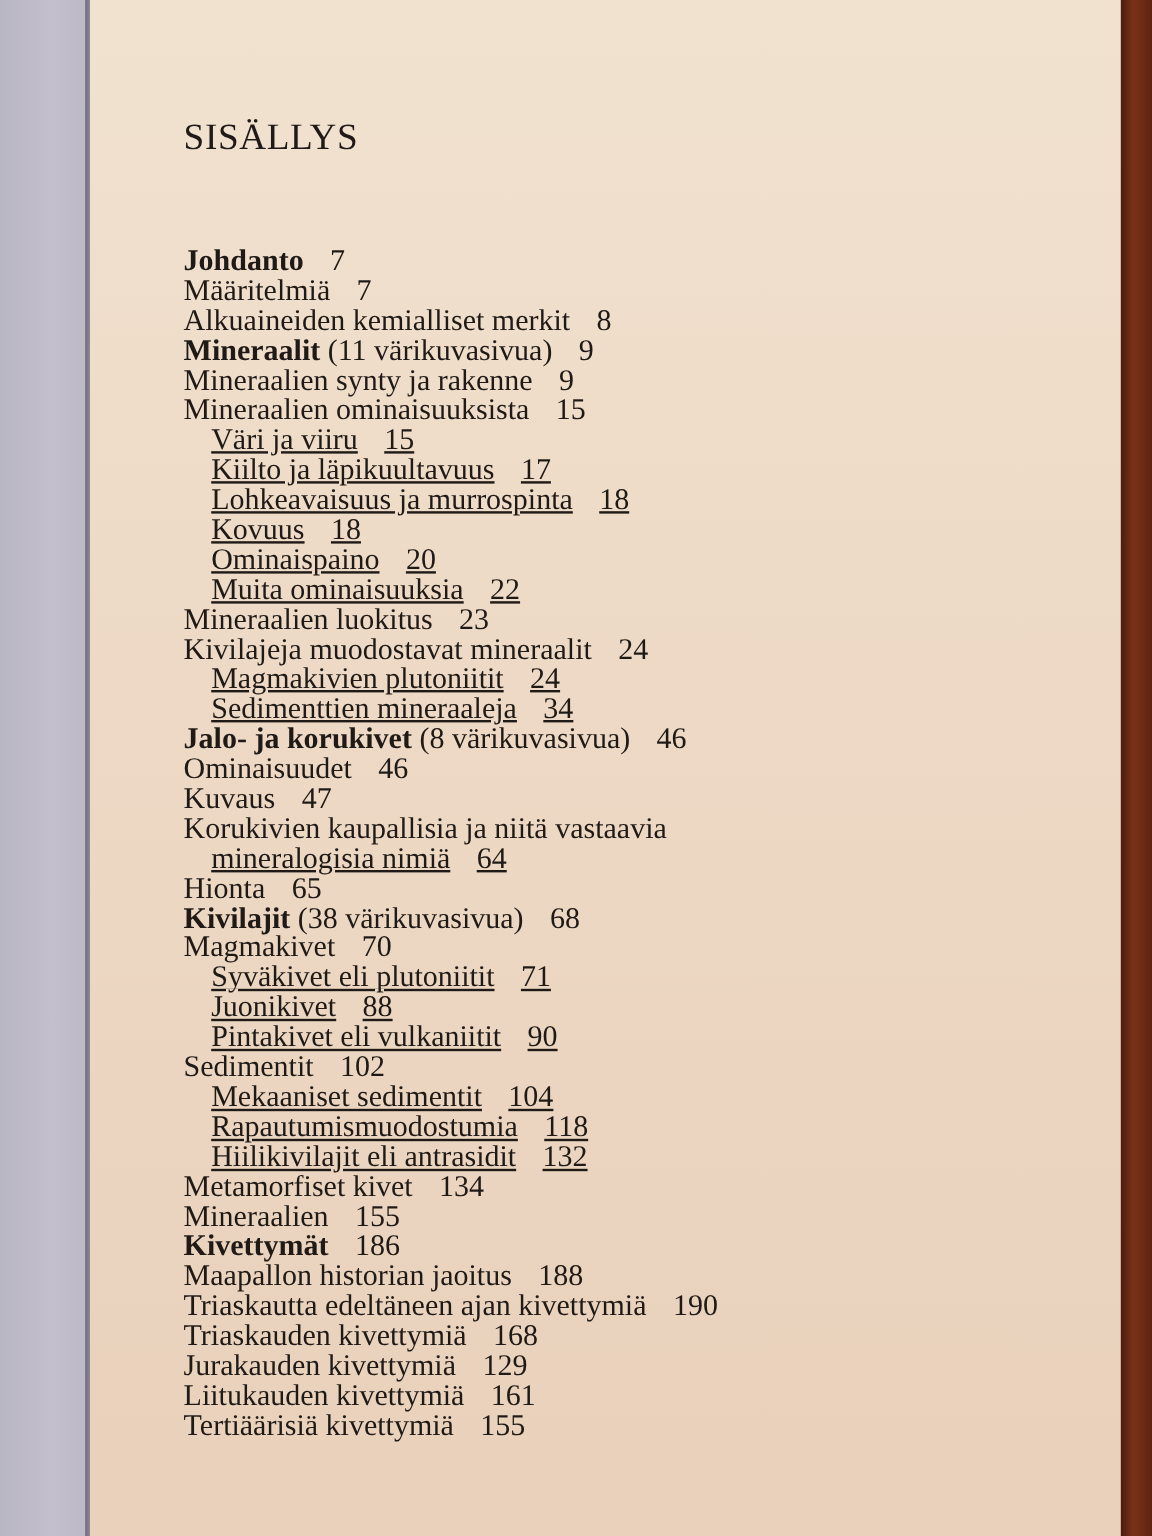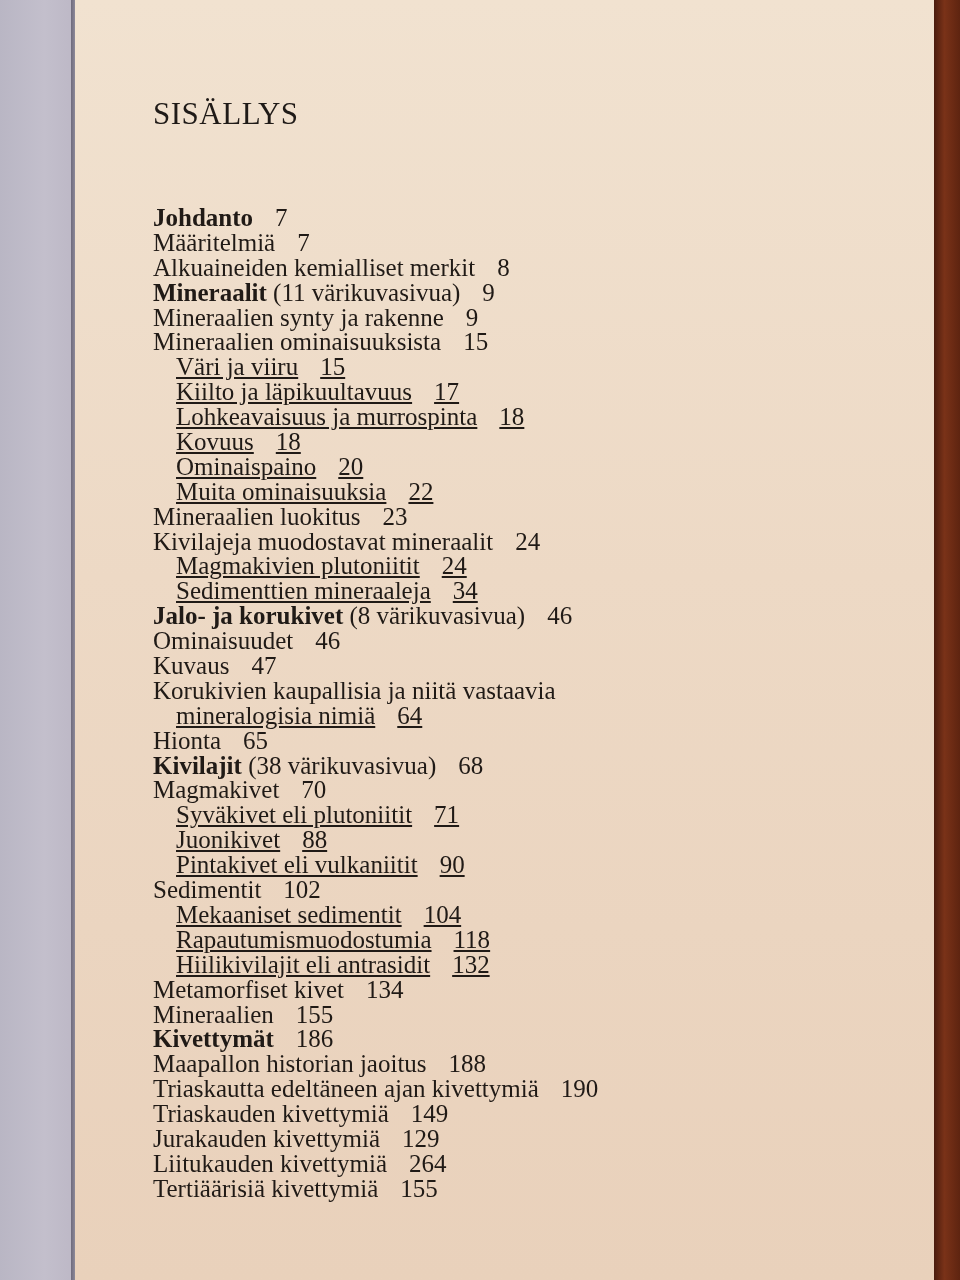--- a/index.html
+++ b/index.html
@@ -80,17 +80,17 @@
   <li class="indent"><span class="bold"></span><span>Pintakivet eli vulkaniitit</span><span class="page-num">90</span></li>
   <li><span class="bold"></span><span>Sedimentit</span><span class="page-num">102</span></li>
   <li class="indent"><span class="bold"></span><span>Mekaaniset sedimentit</span><span class="page-num">104</span></li>
   <li class="indent"><span class="bold"></span><span>Rapautumismuodostumia</span><span class="page-num">118</span></li>
   <li class="indent"><span class="bold"></span><span>Hiilikivilajit eli antrasidit</span><span class="page-num">132</span></li>
   <li><span class="bold"></span><span>Metamorfiset kivet</span><span class="page-num">134</span></li>
   <li><span class="bold"></span><span>Mineraalien</span><span class="page-num">155</span></li>
   <li><span class="bold">Kivettymät</span><span></span><span class="page-num">186</span></li>
   <li><span class="bold"></span><span>Maapallon historian jaoitus</span><span class="page-num">188</span></li>
   <li><span class="bold"></span><span>Triaskautta edeltäneen ajan kivettymiä</span><span class="page-num">190</span></li>
-  <li><span class="bold"></span><span>Triaskauden kivettymiä</span><span class="page-num">149</span></li>
+  <li><span class="bold"></span><span>Triaskauden kivettymiä</span><span class="page-num">168</span></li>
   <li><span class="bold"></span><span>Jurakauden kivettymiä</span><span class="page-num">129</span></li>
-  <li><span class="bold"></span><span>Liitukauden kivettymiä</span><span class="page-num">264</span></li>
+  <li><span class="bold"></span><span>Liitukauden kivettymiä</span><span class="page-num">161</span></li>
   <li><span class="bold"></span><span>Tertiäärisiä kivettymiä</span><span class="page-num">155</span></li>
 </ul>
 
 </body></html>

